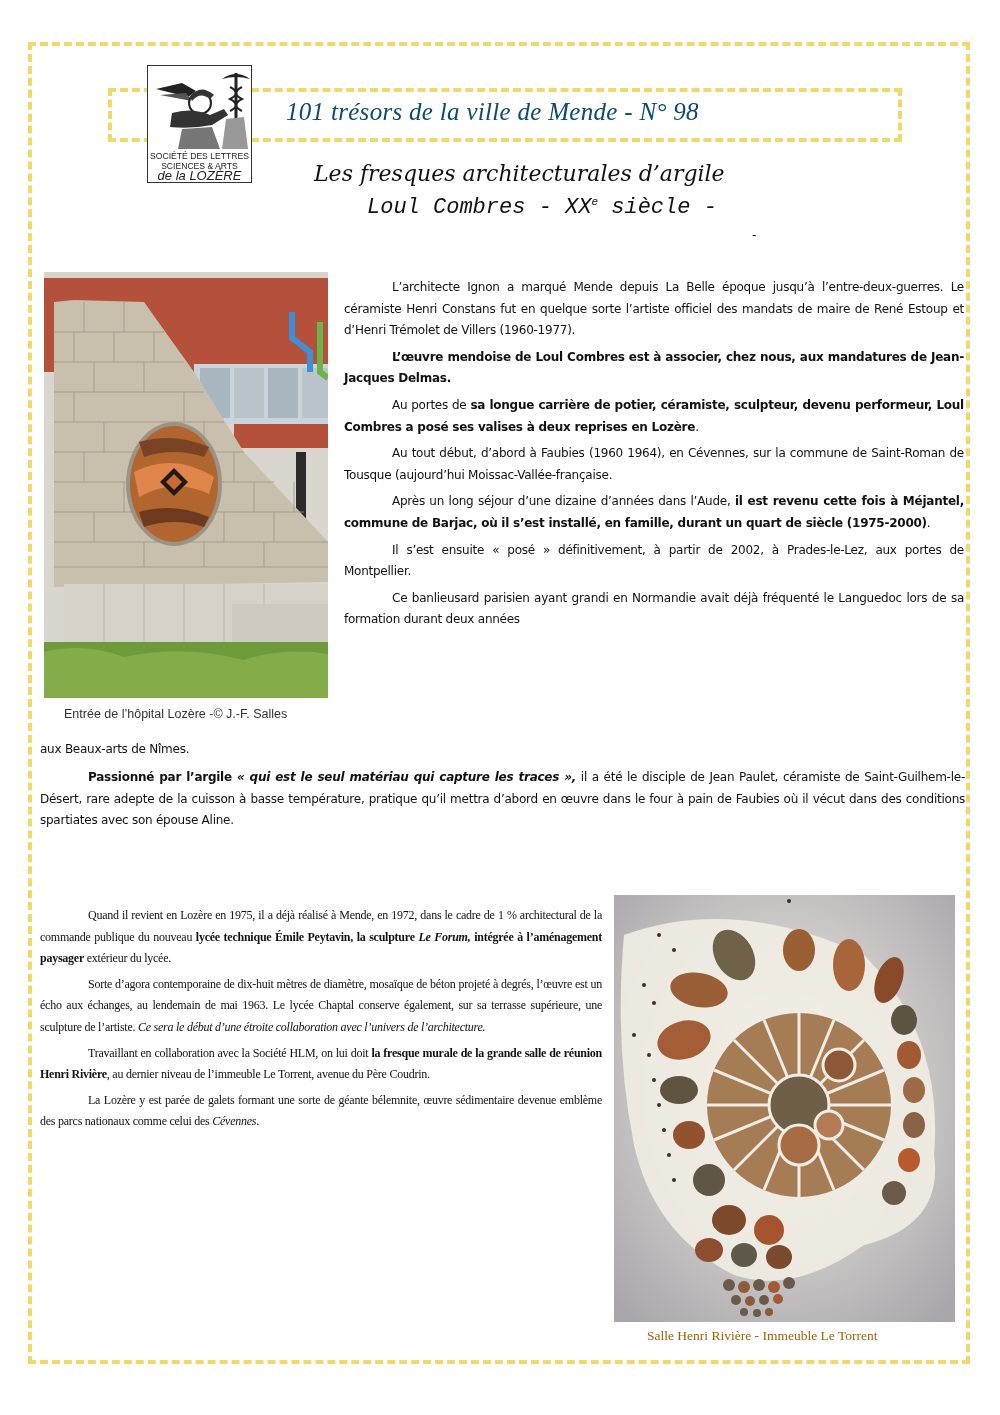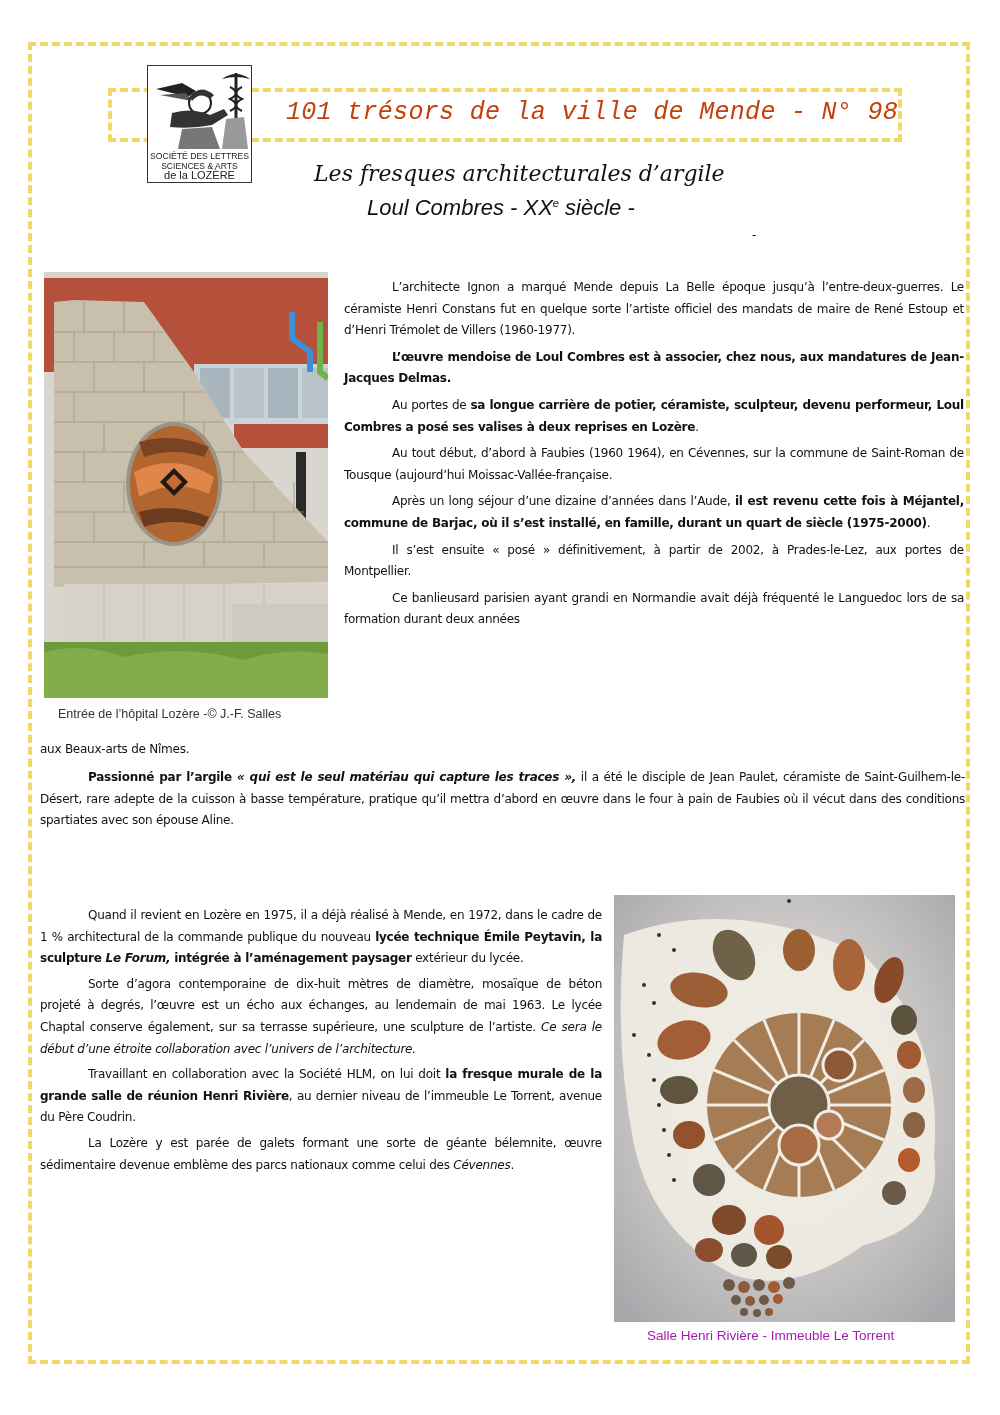--- a/index.html
+++ b/index.html
@@ -7,47 +7,47 @@
          font-family:"DejaVu Sans", sans-serif; color:#111; }
   .frame { position:absolute; left:28px; top:42px; width:942px; height:1322px;
            border:4px dashed #f1d86a; box-sizing:border-box; }
   .hdr-box { position:absolute; left:108px; top:88px; width:794px; height:54px;
              border:4px dashed #f1d86a; box-sizing:border-box; }
   .logo { position:absolute; left:147px; top:65px; width:105px; height:118px;
           border:1px solid #333; background:#fff; box-sizing:border-box; }
   .logo svg { position:absolute; left:4px; top:3px; }
   .logo-text { position:absolute; left:0; right:0; top:86px; text-align:center;
                font-family:"Liberation Sans", sans-serif; font-size:8.6px; line-height:9.5px; color:#222; }
-  .logo-text .l3 { font-size:11px; }
-  .title { position:absolute; left:286px; top:98px; font-family:Liberation Mono, monospace;
-           font-style:italic; font-size:25px; color:#c2410c; letter-spacing:0.3px; white-space:nowrap; }
+  .logo-text .l3 { font-size:13px;font-style:italic; }
+  .title { position:absolute; left:286px; top:98px; font-family:Liberation Serif, serif;
+           font-style:italic; font-size:25px; color:#0c4a6e; letter-spacing:0.3px; white-space:nowrap; }
   .subtitle1 { position:absolute; left:314px; top:161px; font-family:"DejaVu Serif", serif;
                font-style:italic; font-size:22px; white-space:nowrap; }
-  .subtitle2 { position:absolute; left:367px; top:195px; font-family:Liberation Sans, sans-serif;
+  .subtitle2 { position:absolute; left:367px; top:195px; font-family:Liberation Mono, monospace;
                font-style:italic; font-size:22px; white-space:nowrap; }
   .subtitle2 sup { font-size:11px; }
   .stray-dash { position:absolute; left:752px; top:228px; font-size:12px; }
 
   .photo1 { position:absolute; left:44px; top:272px; width:284px; height:426px; overflow:hidden; }
-  .cap1 { position:absolute; left:58px; top:707px; font-family:"Liberation Sans", sans-serif;
+  .cap1 { position:absolute; left:64px; top:707px; font-family:"Liberation Sans", sans-serif;
           font-size:12.5px; color:#333; white-space:nowrap; }
   .photo2 { position:absolute; left:614px; top:895px; width:341px; height:427px; overflow:hidden; }
-  .cap2 { position:absolute; left:647px; top:1328px; font-family:Liberation Sans, sans-serif;
-          font-size:13.5px; color:#a21caf; white-space:nowrap; }
+  .cap2 { position:absolute; left:647px; top:1328px; font-family:Liberation Serif, serif;
+          font-size:13.5px; color:#a16207; white-space:nowrap; }
 
   .txt { position:absolute; font-family:"DejaVu Sans", sans-serif; font-size:12px;
          line-height:21.6px; text-align:justify; color:#111; letter-spacing:-0.25px; }
   .txt p { margin:0; text-indent:48px; }
   .txt b { font-weight:bold; }
   .col-right { left:344px; top:277px; width:620px; }
   .col-right p { margin-bottom:5px; }
   .full { left:40px; top:767px; width:925px; }
   .full p { margin-bottom:4px; }
   .col-left { left:40px; top:905px; width:562px; }
-  .col-left p { margin-bottom:4px; }
+  .col-left p { margin-bottom:4px;font-family:Liberation Serif, serif; }
   .cont { left:40px; top:739px; width:600px; }
 </style>
 </head>
 <body>
 
 <div class="frame"></div>
 <div class="hdr-box"></div>
 
 <div class="logo">
   <svg width="104" height="82" viewBox="0 0 104 82">

